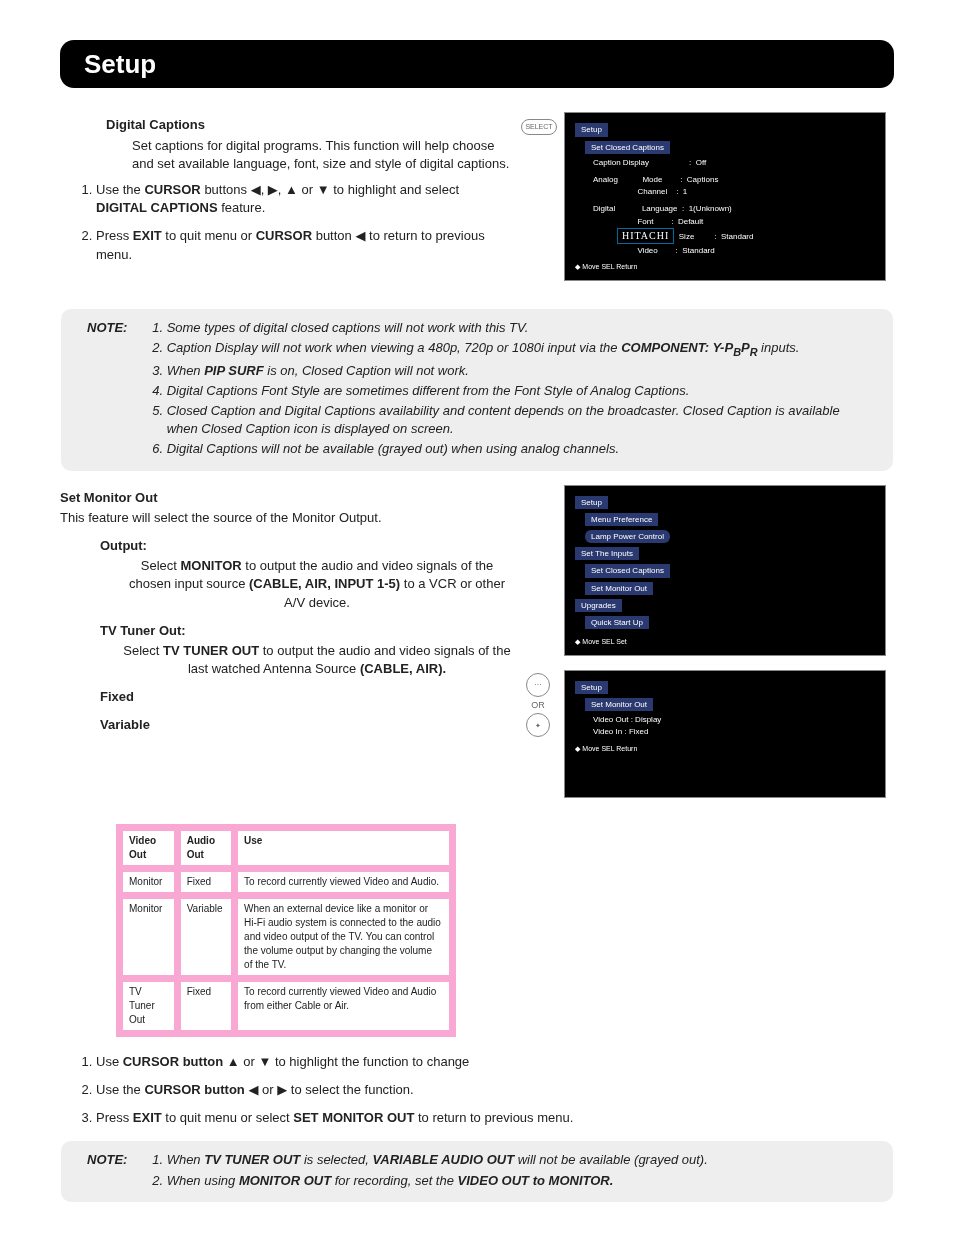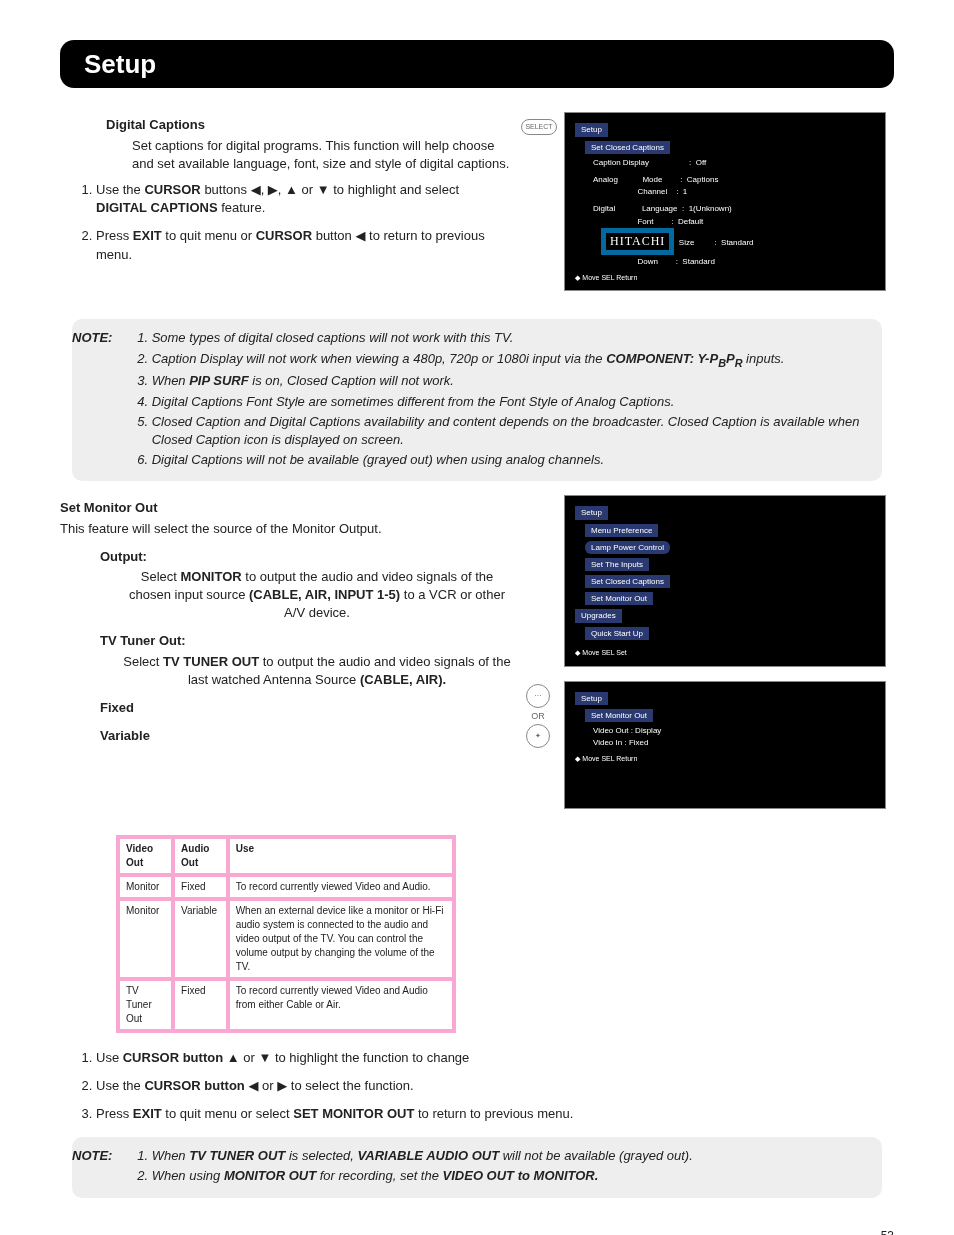--- a/index.html
+++ b/index.html
@@ -24,22 +24,22 @@
     font-weight: bold;
     margin: 4px 0 2px 0;
   }
   .indent1 { margin-left: 46px; }
   .indent2 { margin-left: 72px; }
   ol.custom-list { margin: 8px 0 8px 0; padding-left: 22px; }
   ol.custom-list > li { margin-bottom: 10px; }
   .note-block {
     background: #eee;
     border-radius: 10px;
-    padding: 10px 0;
-    margin: 14px 12px;
+    padding: 10px 26px;
+    margin: 14px 1px;
   }
   .note-label {
     font-weight: bold;
     font-style: italic;
     display: inline-block;
     width: 54px;
     vertical-align: top;
   }
   .note-items {
     display: inline-block;
@@ -72,27 +72,27 @@
     position: relative;
   }
   .osd .menu-title {
     background: #2a3a70;
     display: inline-block;
     padding: 1px 6px;
     margin: 2px 0;
   }
   .osd-row { margin: 1px 0 1px 18px; }
   .osd-brand {
-    border: 5px solid #0369a1;
+    border: 1px solid #0369a1;
     display: inline-block;
     padding: 0 4px;
     font-family: serif;
     letter-spacing: 1px;
-    margin-left: 8px;
-    font-size: 12px;
+    margin-left: 24px;
+    font-size: 10px;
   }
   .osd-foot { margin-top: 6px; font-size: 7px; }
   .side-icon {
     position: absolute;
     left: -44px;
     width: 34px;
     text-align: center;
     font-size: 9px;
     color: #666;
   }
@@ -120,21 +120,21 @@
   }
 
   
   table.out-table {
     border-collapse: collapse;
     margin: 12px 0 16px 56px;
     font-size: 10px;
     width: 340px;
   }
   table.out-table td, table.out-table th {
-    border: 4px solid #f9a8d4;
+    border: 7px solid #f9a8d4;
     padding: 3px 6px;
     vertical-align: top;
     text-align: left;
   }
   .page-num {
     text-align: right;
     margin-top: 30px;
     font-size: 12px;
   }
 
@@ -168,21 +168,21 @@
       <div class="menu-title">Setup</div><br>
       <div class="menu-title" style="margin-left:10px;">Set Closed Captions</div>
       <div class="osd-row"><span>Caption Display</span>&nbsp;&nbsp;&nbsp;&nbsp;&nbsp;&nbsp;&nbsp;&nbsp;&nbsp;&nbsp;&nbsp;&nbsp;&nbsp;&nbsp;&nbsp;&nbsp;&nbsp;&nbsp;:&nbsp;&nbsp;<span>Off</span></div>
       <div style="height:4px;"></div>
       <div class="osd-row"><span>Analog</span>&nbsp;&nbsp;&nbsp;&nbsp;&nbsp;&nbsp;&nbsp;&nbsp;&nbsp;&nbsp;&nbsp;<span>Mode</span>&nbsp;&nbsp;&nbsp;&nbsp;&nbsp;&nbsp;&nbsp;&nbsp;:&nbsp;&nbsp;<span>Captions</span></div>
       <div class="osd-row">&nbsp;&nbsp;&nbsp;&nbsp;&nbsp;&nbsp;&nbsp;&nbsp;&nbsp;&nbsp;&nbsp;&nbsp;&nbsp;&nbsp;&nbsp;&nbsp;&nbsp;&nbsp;&nbsp;&nbsp;<span>Channel</span>&nbsp;&nbsp;&nbsp;&nbsp;:&nbsp;&nbsp;<span>1</span></div>
       <div style="height:4px;"></div>
       <div class="osd-row"><span>Digital</span>&nbsp;&nbsp;&nbsp;&nbsp;&nbsp;&nbsp;&nbsp;&nbsp;&nbsp;&nbsp;&nbsp;&nbsp;<span>Language</span>&nbsp;&nbsp;:&nbsp;&nbsp;<span>1(Unknown)</span></div>
       <div class="osd-row">&nbsp;&nbsp;&nbsp;&nbsp;&nbsp;&nbsp;&nbsp;&nbsp;&nbsp;&nbsp;&nbsp;&nbsp;&nbsp;&nbsp;&nbsp;&nbsp;&nbsp;&nbsp;&nbsp;&nbsp;<span>Font</span>&nbsp;&nbsp;&nbsp;&nbsp;&nbsp;&nbsp;&nbsp;&nbsp;:&nbsp;&nbsp;<span>Default</span></div>
       <div class="osd-row"><span class="osd-brand">HITACHI</span>&nbsp;&nbsp;<span>Size</span>&nbsp;&nbsp;&nbsp;&nbsp;&nbsp;&nbsp;&nbsp;&nbsp;&nbsp;:&nbsp;&nbsp;<span>Standard</span></div>
-      <div class="osd-row">&nbsp;&nbsp;&nbsp;&nbsp;&nbsp;&nbsp;&nbsp;&nbsp;&nbsp;&nbsp;&nbsp;&nbsp;&nbsp;&nbsp;&nbsp;&nbsp;&nbsp;&nbsp;&nbsp;&nbsp;<span>Down</span>&nbsp;&nbsp;&nbsp;&nbsp;&nbsp;&nbsp;&nbsp;&nbsp;:&nbsp;&nbsp;<span>Standard</span></div>
+      <div class="osd-row">&nbsp;&nbsp;&nbsp;&nbsp;&nbsp;&nbsp;&nbsp;&nbsp;&nbsp;&nbsp;&nbsp;&nbsp;&nbsp;&nbsp;&nbsp;&nbsp;&nbsp;&nbsp;&nbsp;&nbsp;<span>Video</span>&nbsp;&nbsp;&nbsp;&nbsp;&nbsp;&nbsp;&nbsp;&nbsp;:&nbsp;&nbsp;<span>Standard</span></div>
       <div class="osd-foot">◆ Move   SEL Return</div>
     </div>
   </div>
 </div>
 
 <div class="note-block">
   <span class="note-label">NOTE:</span>
   <div class="note-items">
     <ol>
       <li>Some types of digital closed captions will not work with this TV.</li>
@@ -209,21 +209,21 @@
     <div class="def-term">Fixed</div>
 
     <div class="def-term">Variable</div>
   </div>
 
   <div class="col-right">
     <div class="osd">
       <div class="menu-title">Setup</div><br>
       <div class="menu-title" style="margin-left:10px;">Menu Preference</div><br>
       <div class="menu-title" style="margin-left:10px;border-radius:6px;">Lamp Power Control</div><br>
-      <div class="menu-title" style="margin-left:10px;">Set The Inputs</div><br>
+      <div class="menu-title" style="">Set The Inputs</div><br>
       <div class="menu-title" style="margin-left:10px;">Set Closed Captions</div><br>
       <div class="menu-title" style="margin-left:10px;">Set Monitor Out</div><br>
       <div class="menu-title" style="margin-left:0;">Upgrades</div><br>
       <div class="menu-title" style="margin-left:10px;">Quick Start Up</div>
       <div class="osd-foot">◆ Move   SEL Set</div>
     </div>
 
     <div class="osd osd-rel">
       <div class="side-icon" style="top:0;">
         <div class="circle-btn">···</div>

